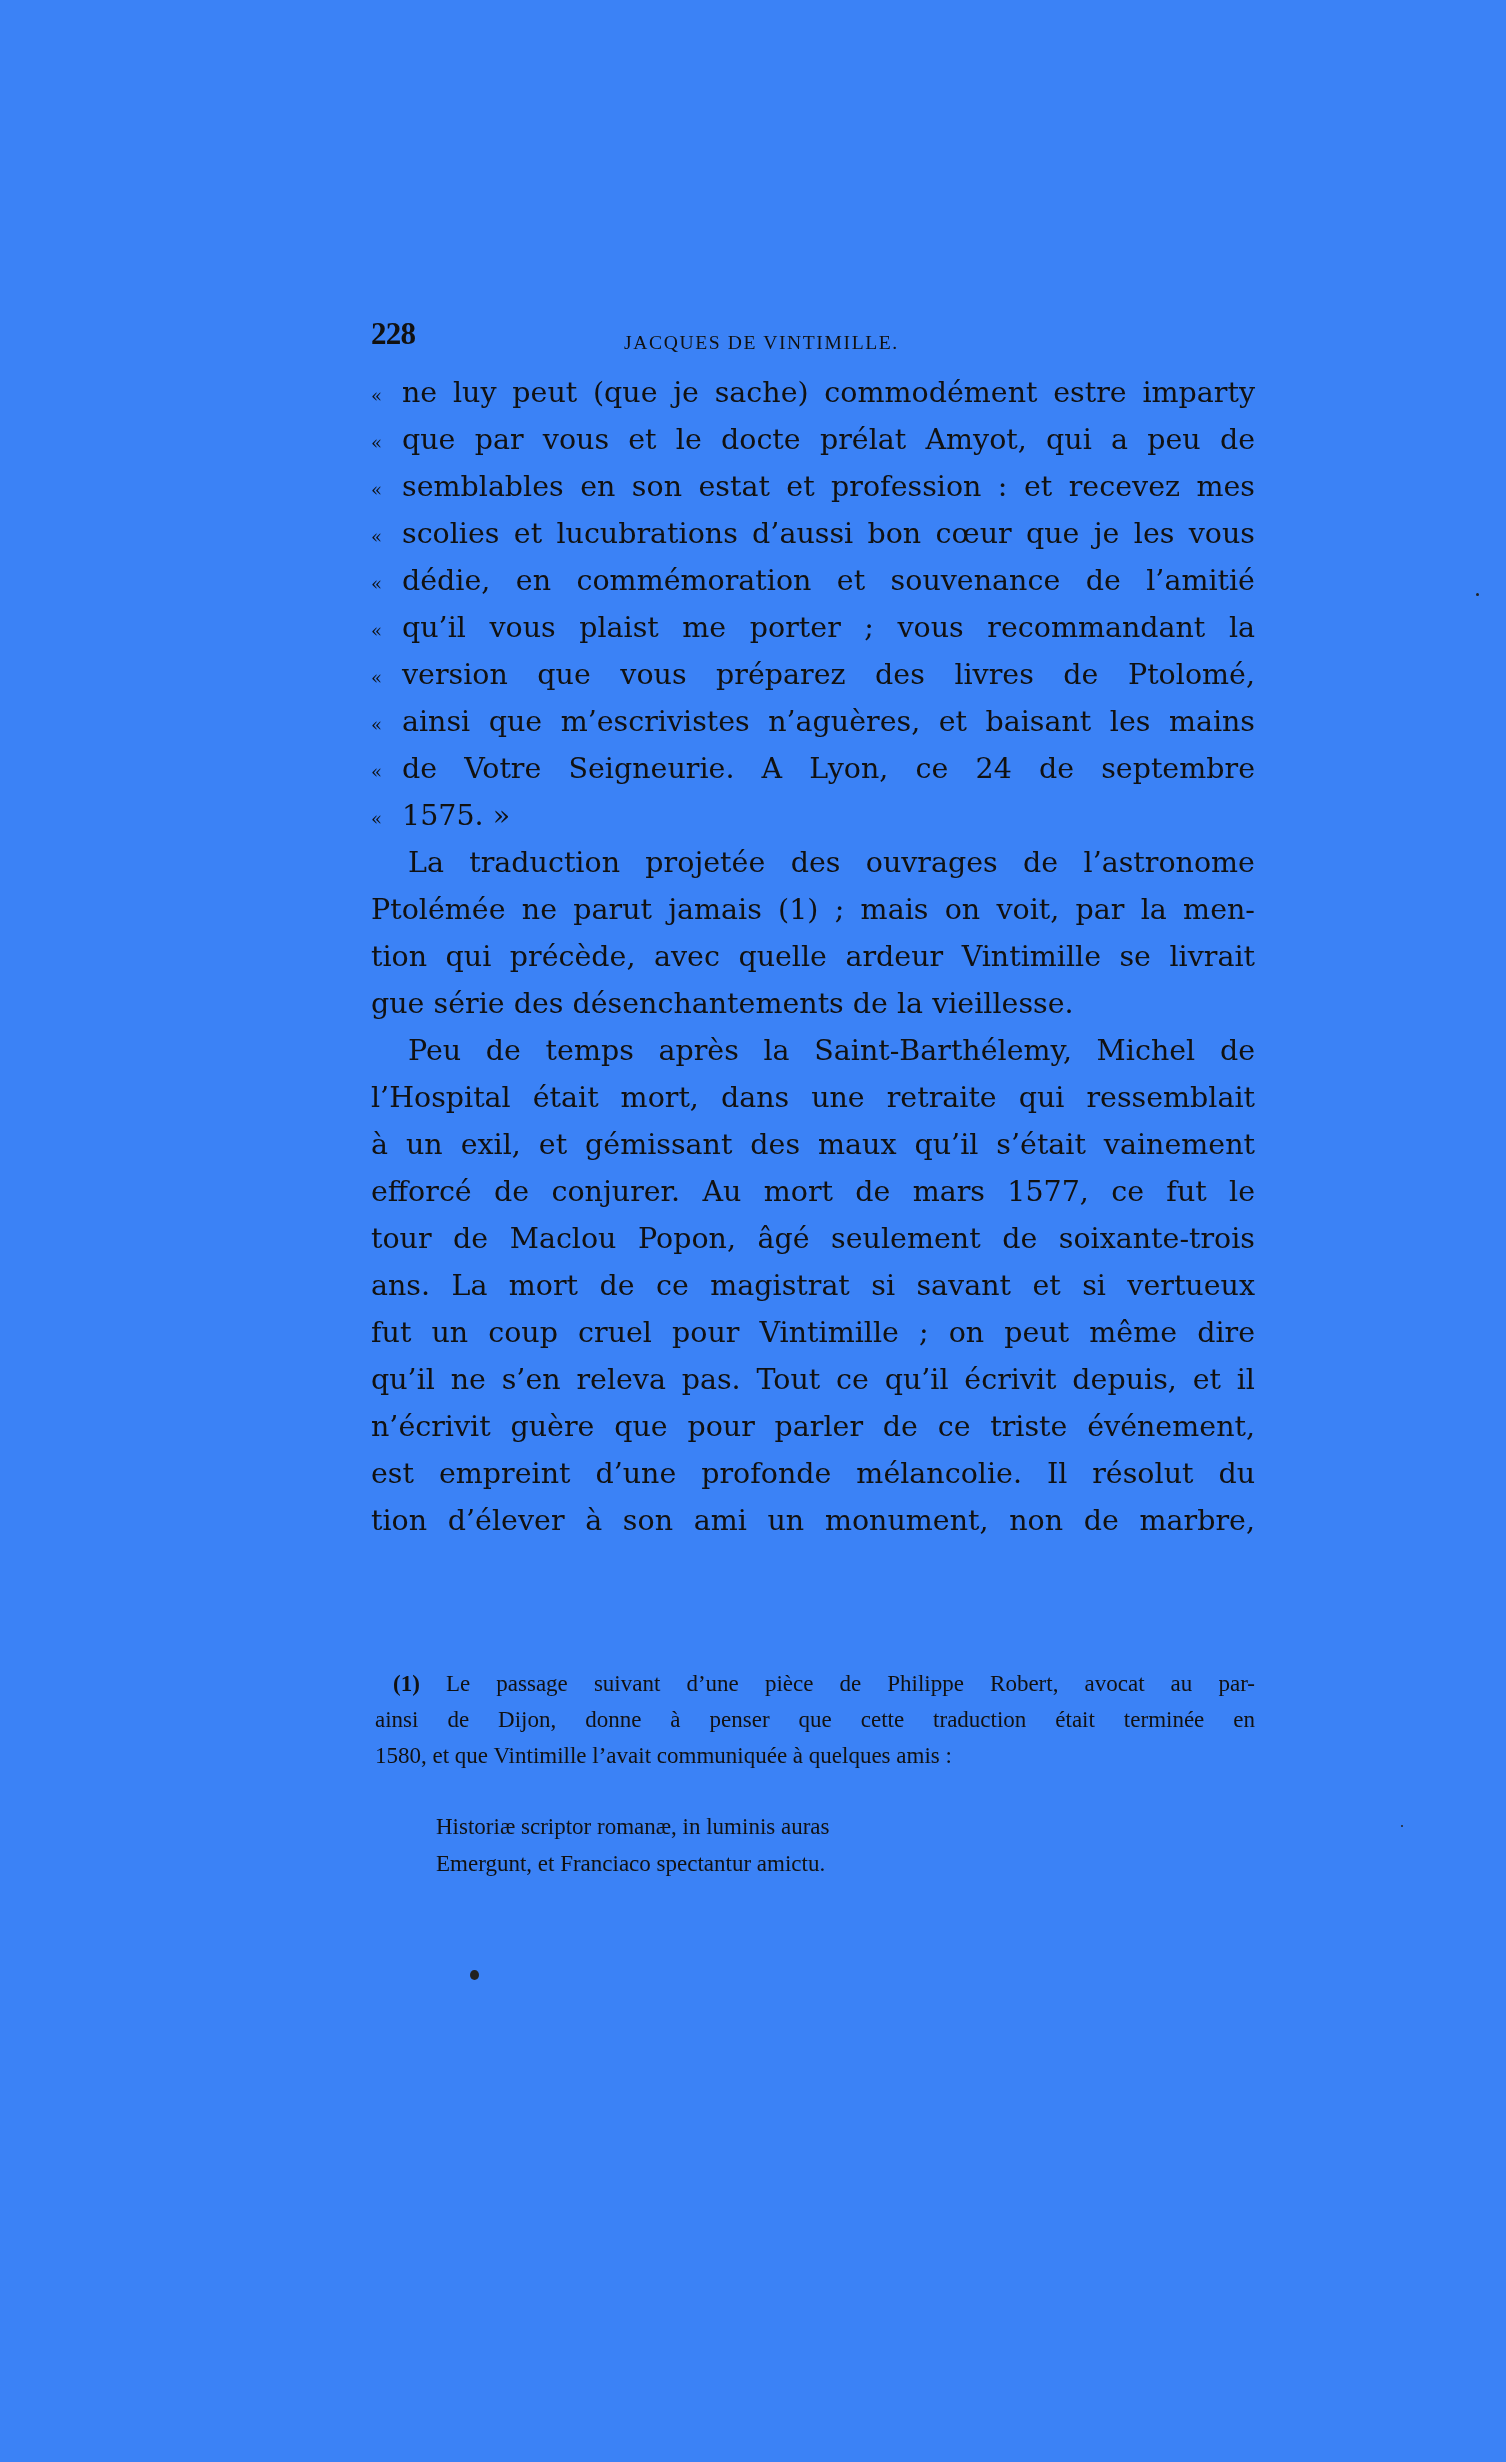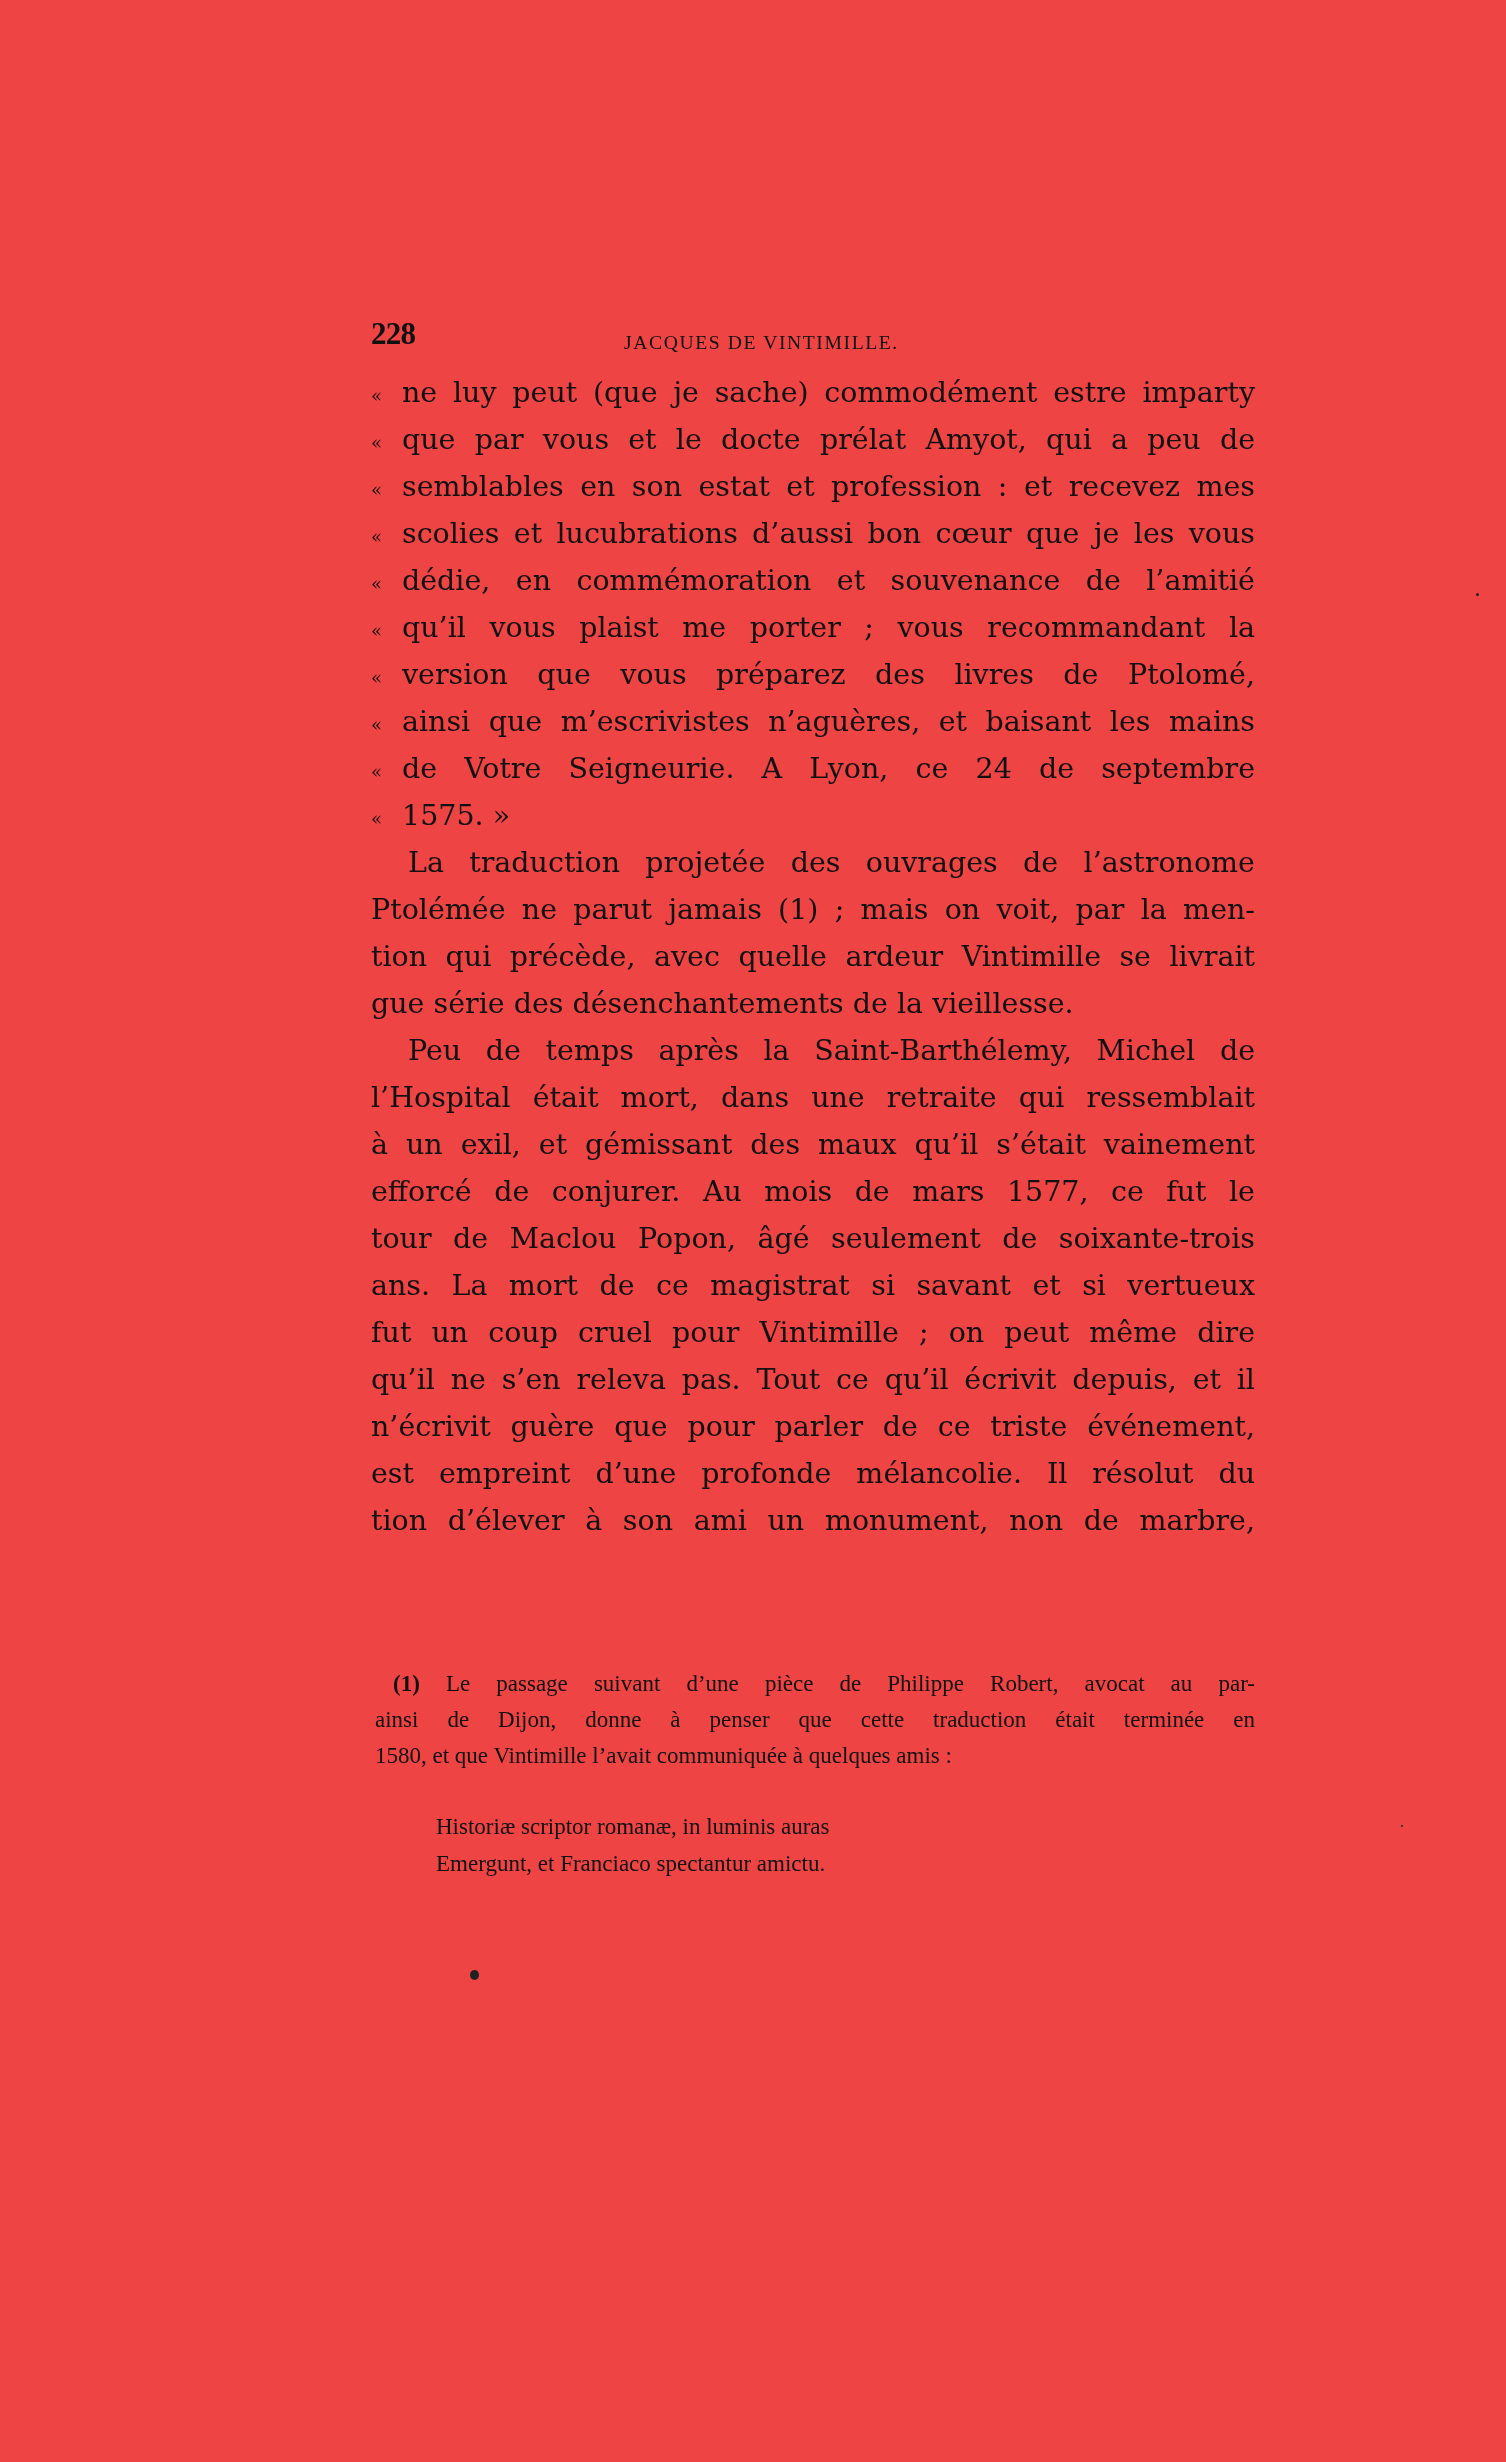--- a/index.html
+++ b/index.html
@@ -13,21 +13,21 @@
     position: relative;
     overflow: hidden;
     font-family: "DejaVu Serif", "Liberation Serif", serif;
     color: #111111;
   }
   .page {
     position: absolute;
     left: 0; top: 0;
     width: 1507px;
     height: 2462px;
-    background: #ef4444;
+    background: #3b82f6;
   }
   .header {
     position: absolute;
     left: 371px;
     top: 316px;
     width: 884px;
     height: 36px;
   }
   .page-number {
     position: absolute;
@@ -190,21 +190,21 @@
       <div class="line indent">La traduction projetée des ouvrages de l’astronome</div>
       <div class="line">Ptolémée ne parut jamais (1) ; mais on voit, par la men-</div>
       <div class="line">tion qui précède, avec quelle ardeur Vintimille se livrait</div>
       <div class="line last">gue série des désenchantements de la vieillesse.</div>
     </div>
 
     <div>
       <div class="line indent">Peu de temps après la Saint-Barthélemy, Michel de</div>
       <div class="line">l’Hospital était mort, dans une retraite qui ressemblait</div>
       <div class="line">à un exil, et gémissant des maux qu’il s’était vainement</div>
-      <div class="line">efforcé de conjurer. Au mois de mars 1577, ce fut le</div>
+      <div class="line">efforcé de conjurer. Au mort de mars 1577, ce fut le</div>
       <div class="line">tour de Maclou Popon, âgé seulement de soixante-trois</div>
       <div class="line">ans. La mort de ce magistrat si savant et si vertueux</div>
       <div class="line">fut un coup cruel pour Vintimille ; on peut même dire</div>
       <div class="line">qu’il ne s’en releva pas. Tout ce qu’il écrivit depuis, et il</div>
       <div class="line">n’écrivit guère que pour parler de ce triste événement,</div>
       <div class="line">est empreint d’une profonde mélancolie. Il résolut du</div>
       <div class="line">tion d’élever à son ami un monument, non de marbre,</div>
     </div>
   </div>
 

